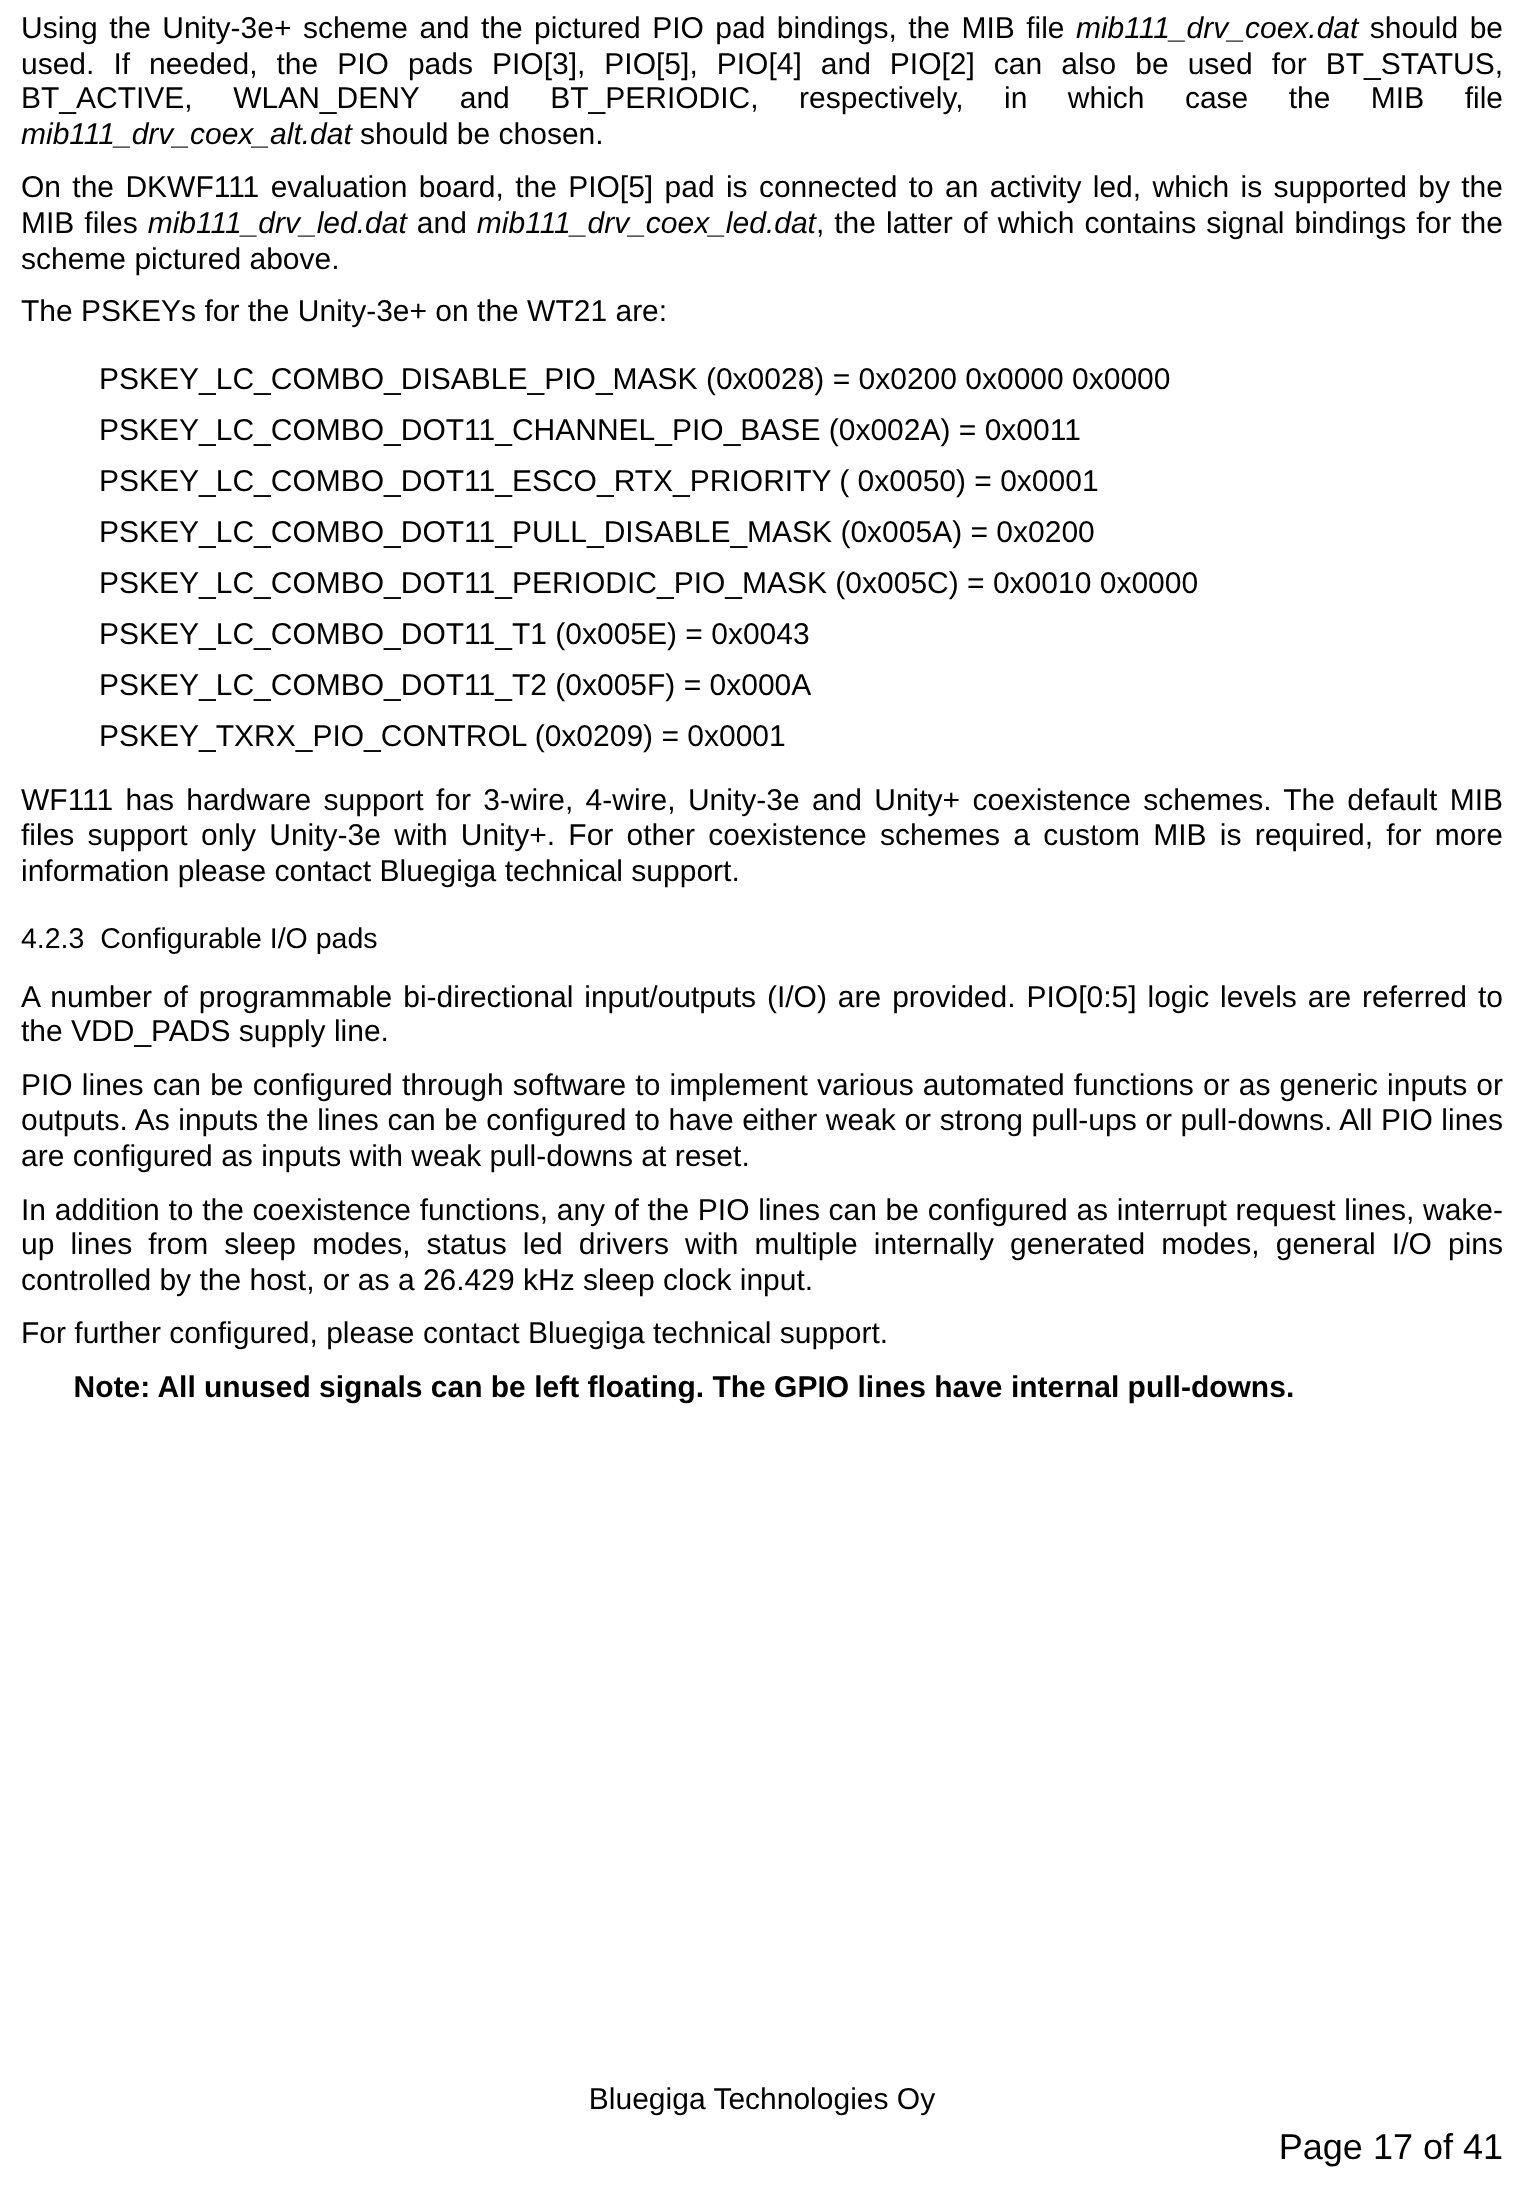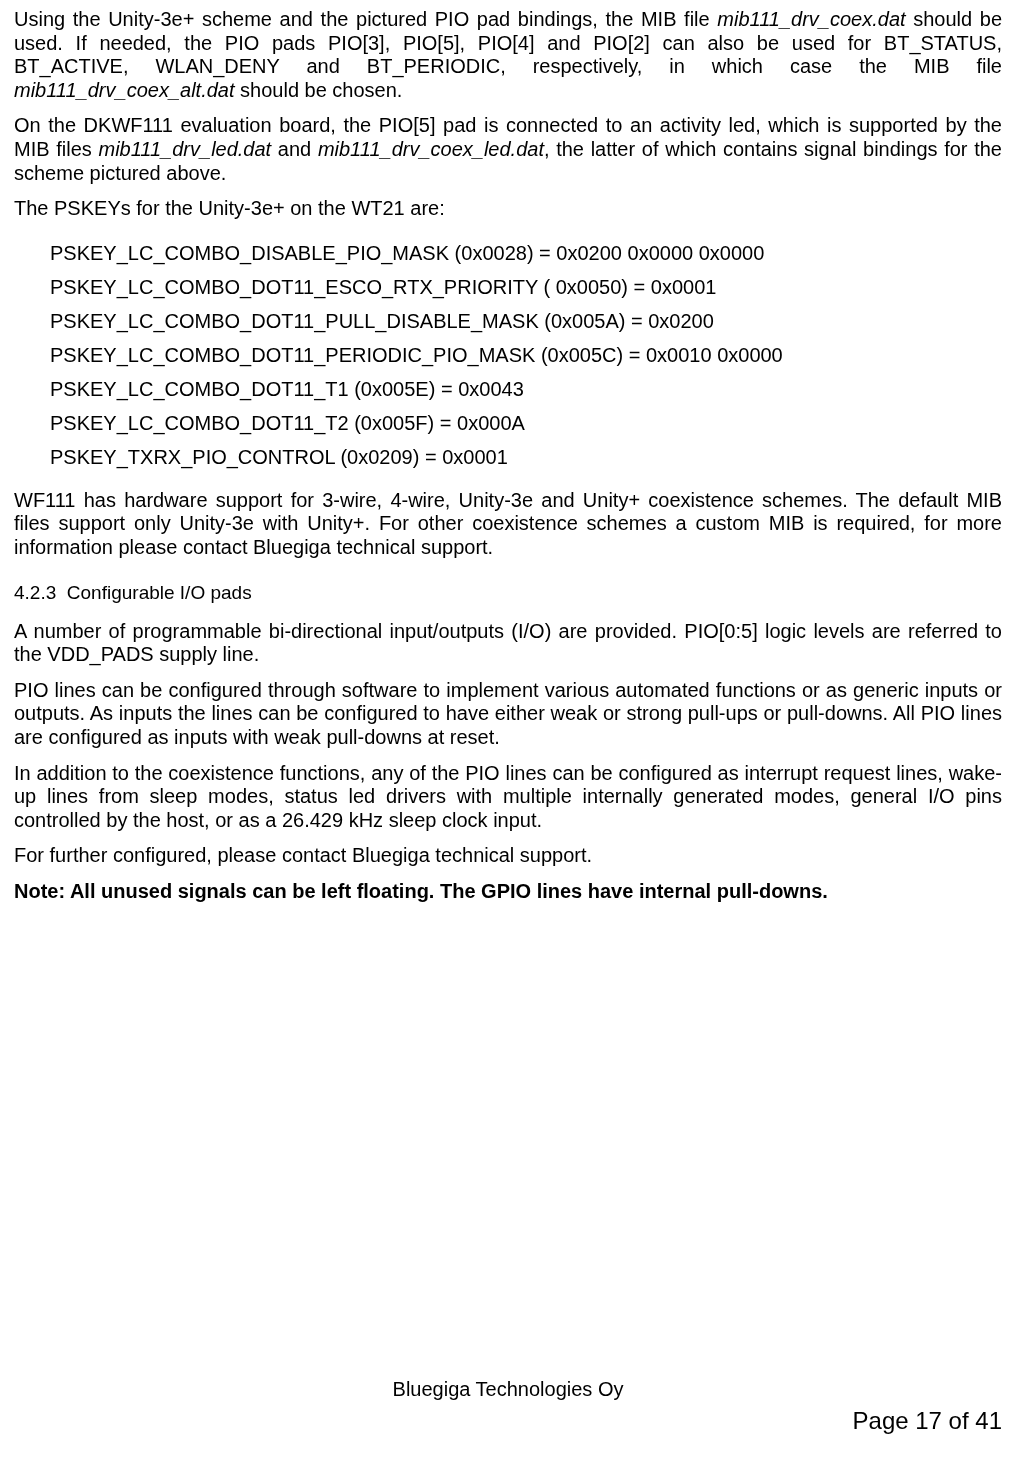--- a/index.html
+++ b/index.html
@@ -17,36 +17,36 @@
     position: relative;
   }
   .para {
     font-size: 20px;
     line-height: 1.18;
     text-align: justify;
     margin: 0 0 12px 0;
   }
   .italic { font-style: italic; }
   .pskey-block {
-    margin: 22px 0 22px 36px;
+    margin: 22px 0 22px 52px;
   }
   .pskey-line {
     font-size: 20px;
     line-height: 1.0;
     margin: 0 0 14px 0;
   }
   .h3 {
     font-size: 19px;
     font-weight: normal;
     margin: 22px 0 16px 0;
   }
-  .bold { font-weight: bold; }
+  .bold { font-weight: bold; margin-left: 35px; }
   .footer {
     position: absolute;
-    bottom: 23px;
+    bottom: 12px;
     left: 14px;
     right: 14px;
   }
   .footer-center {
     text-align: center;
     font-size: 20px;
     margin-bottom: 6px;
   }
   .footer-right {
     text-align: right;
@@ -62,20 +62,21 @@
 </p>
 
 <p class="para">
   <span>On the DKWF111 evaluation board, the PIO[5] pad is connected to an activity led, which is supported by the MIB files </span><span class="italic">mib111_drv_led.dat</span><span> and </span><span class="italic">mib111_drv_coex_led.dat</span><span>, the latter of which contains signal bindings for the scheme pictured above.</span>
 </p>
 
 <p class="para" style="text-align:left">The PSKEYs for the Unity-3e+ on the WT21 are:</p>
 
 <div class="pskey-block">
   <p class="pskey-line">PSKEY_LC_COMBO_DISABLE_PIO_MASK (0x0028) = 0x0200 0x0000 0x0000</p>
+  <p class="pskey-line">PSKEY_LC_COMBO_DOT11_CHANNEL_PIO_BASE (0x002A) = 0x0011</p>
   <p class="pskey-line">PSKEY_LC_COMBO_DOT11_ESCO_RTX_PRIORITY ( 0x0050) = 0x0001</p>
   <p class="pskey-line">PSKEY_LC_COMBO_DOT11_PULL_DISABLE_MASK (0x005A) = 0x0200</p>
   <p class="pskey-line">PSKEY_LC_COMBO_DOT11_PERIODIC_PIO_MASK (0x005C) = 0x0010 0x0000</p>
   <p class="pskey-line">PSKEY_LC_COMBO_DOT11_T1 (0x005E) = 0x0043</p>
   <p class="pskey-line">PSKEY_LC_COMBO_DOT11_T2 (0x005F) = 0x000A</p>
   <p class="pskey-line">PSKEY_TXRX_PIO_CONTROL (0x0209) = 0x0001</p>
 </div>
 
 <p class="para">WF111 has hardware support for 3-wire, 4-wire, Unity-3e and Unity+ coexistence schemes. The default MIB files support only Unity-3e with Unity+. For other coexistence schemes a custom MIB is required, for more information please contact Bluegiga technical support.</p>
 

